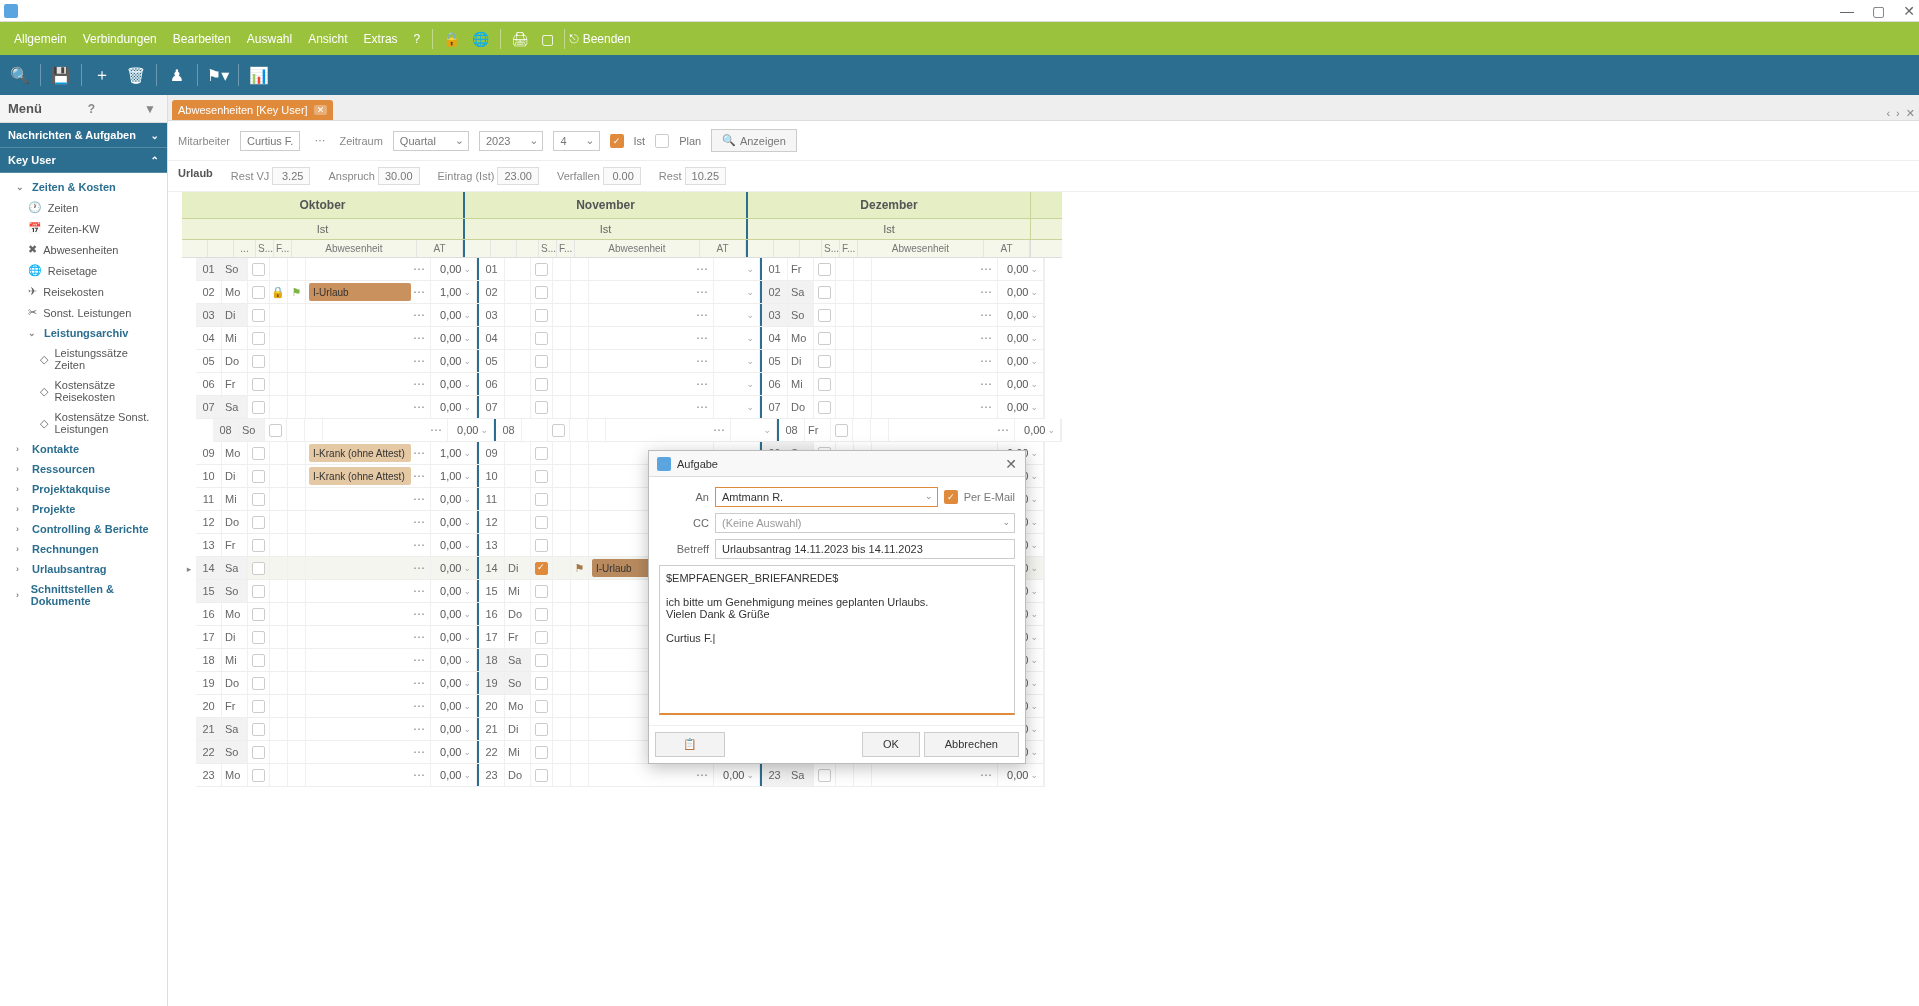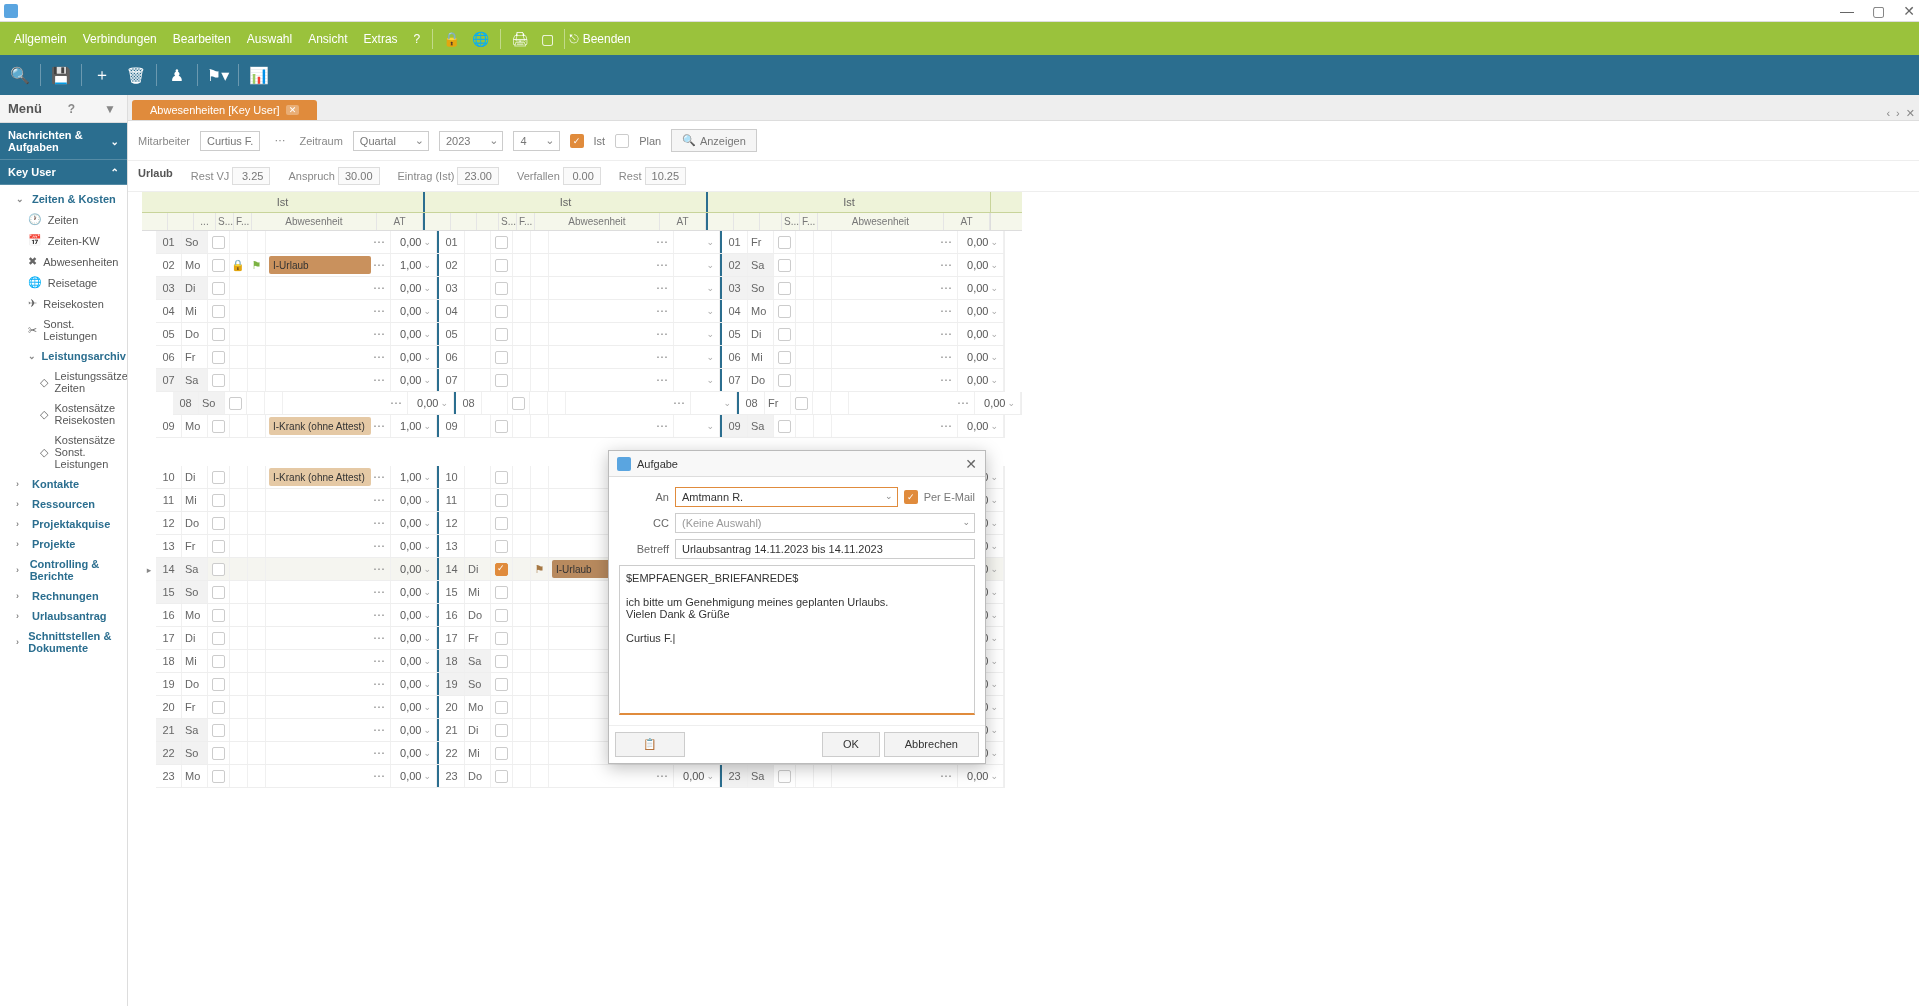--- a/index.html
+++ b/index.html
@@ -10,34 +10,34 @@
 .titlebar .wc span { cursor:pointer; }
 .menubar { height: 33px; background: #9ac23c; display: flex; align-items: center; padding: 0 6px; color: #fff; font-size: 12px; }
 .menubar .mi { padding: 0 8px; cursor: pointer; }
 .menubar .sep { width:1px; height:20px; background:rgba(255,255,255,0.4); margin:0 4px; }
 .menubar .tbtn { padding:0 6px; font-size:14px; }
 .menubar .end { display:flex; align-items:center; gap:4px; }
 .toolbar { height: 40px; background: #2b6e8f; display:flex; align-items:center; padding:0 4px; gap:2px; }
 .toolbar .tb { width:32px; height:32px; display:flex; align-items:center; justify-content:center; color:#fff; font-size:16px; cursor:pointer; }
 .toolbar .tsep { width:1px; height:22px; background:rgba(255,255,255,0.3); margin:0 2px; }
 .main { display:flex; height: calc(100vh - 95px); }
-.side { width:128px; border-right:1px solid #ddd; background:#fafafa; display:flex; flex-direction:column; }
+.side { width:168px; border-right:1px solid #ddd; background:#fafafa; display:flex; flex-direction:column; }
 .side-h { height:28px; display:flex; align-items:center; padding:0 8px; font-weight:bold; font-size:13px; color:#555; border-bottom:1px solid #ddd; background:#f5f5f5;}
 .side-h .ic { margin-left:auto; color:#888; font-size:12px; cursor:pointer; padding:0 3px;}
 .acc { background:#2b6e8f; color:#fff; padding:6px 8px; font-size:11px; font-weight:bold; display:flex; align-items:center; cursor:pointer; border-bottom:1px solid rgba(255,255,255,0.2);}
 .acc .ch { margin-left:auto; font-size:10px;}
 .tree { padding:4px 0; background:#fff; overflow-y:auto; flex:1;}
 .tn { padding:4px 8px 4px 16px; display:flex; align-items:center; gap:6px; color:#2b6e8f; font-weight:bold; cursor:pointer; font-size:11px;}
 .tn.l2 { padding-left:28px; font-weight:normal; color:#555;}
 .tn.l3 { padding-left:40px; font-weight:normal; color:#555;}
 .tn .ex { color:#888; font-size:9px; width:10px;}
 .tn .ic2 { color:#666; font-size:11px;}
 .content { flex:1; display:flex; flex-direction:column; background:#fff; overflow:hidden;}
 .tabs { height:26px; display:flex; align-items:flex-end; padding:0 4px; border-bottom:1px solid #ddd; background:#eee;}
-.tab { background:#e08b3c; color:#fff; padding:4px 18px; border-radius:3px 3px 0 0; font-size:11px; display:flex; align-items:center; gap:6px;}
+.tab { background:#e08b3c; color:#fff; padding:4px 6px; border-radius:3px 3px 0 0; font-size:11px; display:flex; align-items:center; gap:6px;}
 .tab .x { background:rgba(255,255,255,0.3); border-radius:2px; padding:0 3px; font-size:9px; cursor:pointer;}
 .tabs .tctl { margin-left:auto; color:#888; display:flex; gap:6px; font-size:11px;}
 .filters { padding:8px 10px; display:flex; align-items:center; gap:10px; border-bottom:1px solid #eee; font-size:11px; color:#777;}
 .filters .lbl { color:#888;}
 .filters .inp { border:1px solid #ccc; padding:3px 6px; background:#fff; min-width:60px; display:inline-flex; align-items:center;}
 .filters .inp.sel { padding-right:32px; position:relative;}
 .filters .inp.sel::after { content:"⌄"; position:absolute; right:4px; color:#888;}
 .filters .dots { cursor:pointer; padding:0 4px; color:#888;}
 .filters .chk { width:14px; height:14px; background:#e08b3c; border-radius:2px; color:#fff; font-size:9px; display:flex; align-items:center; justify-content:center;}
 .filters .chku { width:14px; height:14px; border:1px solid #ccc; border-radius:2px; background:#fff;}
@@ -300,20 +300,25 @@
       <span><span class="lbl">Anspruch</span> <span class="val">30.00</span></span>
       <span><span class="lbl">Eintrag (Ist)</span> <span class="val">23.00</span></span>
       <span><span class="lbl">Verfallen</span> <span class="val">0.00</span></span>
       <span><span class="lbl">Rest</span> <span class="val">10.25</span></span>
     </div>
 
     <div class="cal">
       <div style="display:flex;">
         <div class="gutter"></div>
         <div style="flex:0 0 auto;">
+          <div class="mh">
+            <div class="m1">Oktober</div>
+            <div class="m2">November</div>
+            <div class="m3">Dezember</div>
+          </div>
           <div class="sh">
             <div class="m">Ist</div>
             <div class="m">Ist</div>
             <div class="m">Ist</div>
           </div>
           <div class="ch2">
             <div class="mc">
                 <div class="c c-dn"></div>
                 <div class="c c-wd"></div>
                 <div class="c c-ck">...</div>
@@ -780,21 +785,21 @@
                     <div class="c c-s"></div>
                     <div class="c c-f"></div>
                     <div class="c c-ab">
                       <span style="flex:1"></span>
                       <span class="dots2">⋯</span>
                     </div>
                     <div class="c c-at">0,00<span class="chev">⌄</span></div>
                   </div>
                 </div>
               </div>
-              <div style="display:flex;margin-top:28px;">
+              <div style="display:flex;">
                 <div class="gutter"></div>
                 <div class="r" style="flex:0 0 auto;">
                   <div class="mc">
                     <div class="c c-dn " style="">10</div>
                     <div class="c c-wd" style="">Di</div>
                     <div class="c c-ck">
                       <div class="cb"></div>
                     </div>
                     <div class="c c-s"></div>
                     <div class="c c-f"></div>

